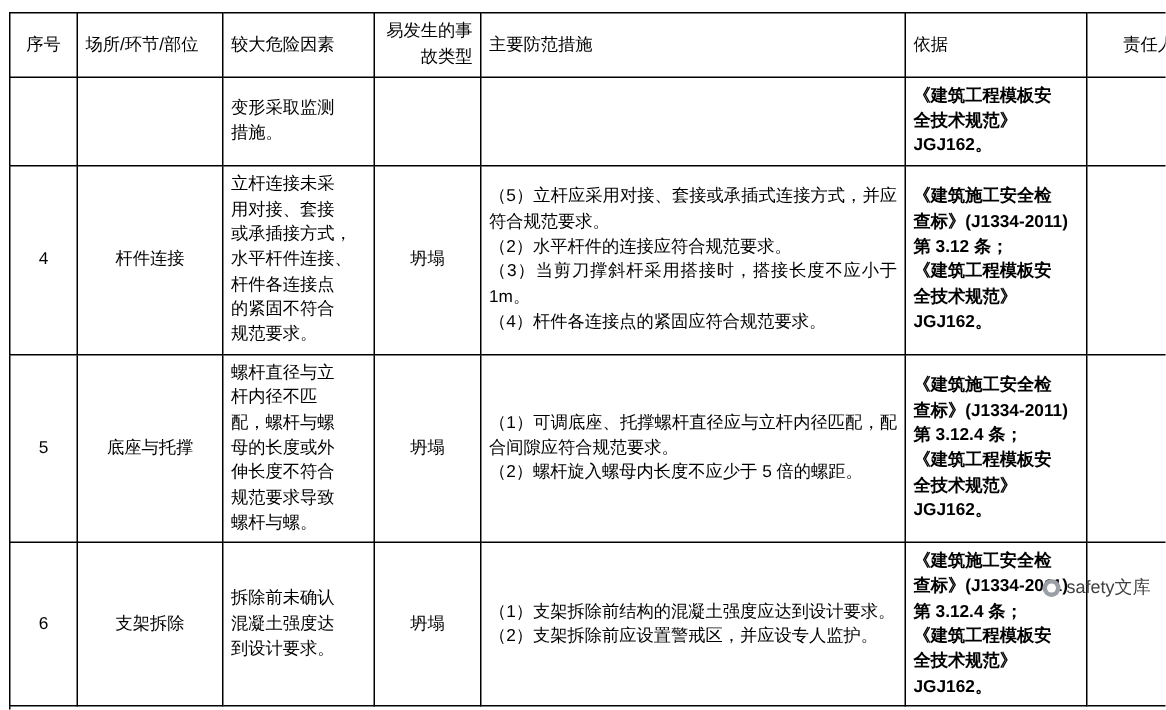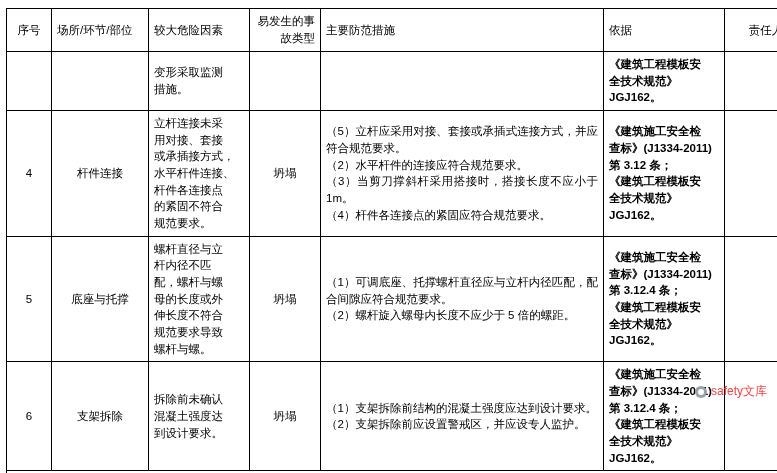--- a/index.html
+++ b/index.html
@@ -68,21 +68,21 @@
     height: 26px;
     font-size: 12px;
     text-align: left;
     padding-left: 6px;
   }
   .watermark {
     position: absolute;
     right: 10px;
     bottom: 6px;
     font-size: 12px;
-    color: #ef4444;
+    color: #404040;
     display: flex;
     align-items: center;
     gap: 4px;
     user-select: none;
   }
   .wm-dot {
     display: inline-block;
     width: 12px;
     height: 12px;
     border-radius: 50%;

